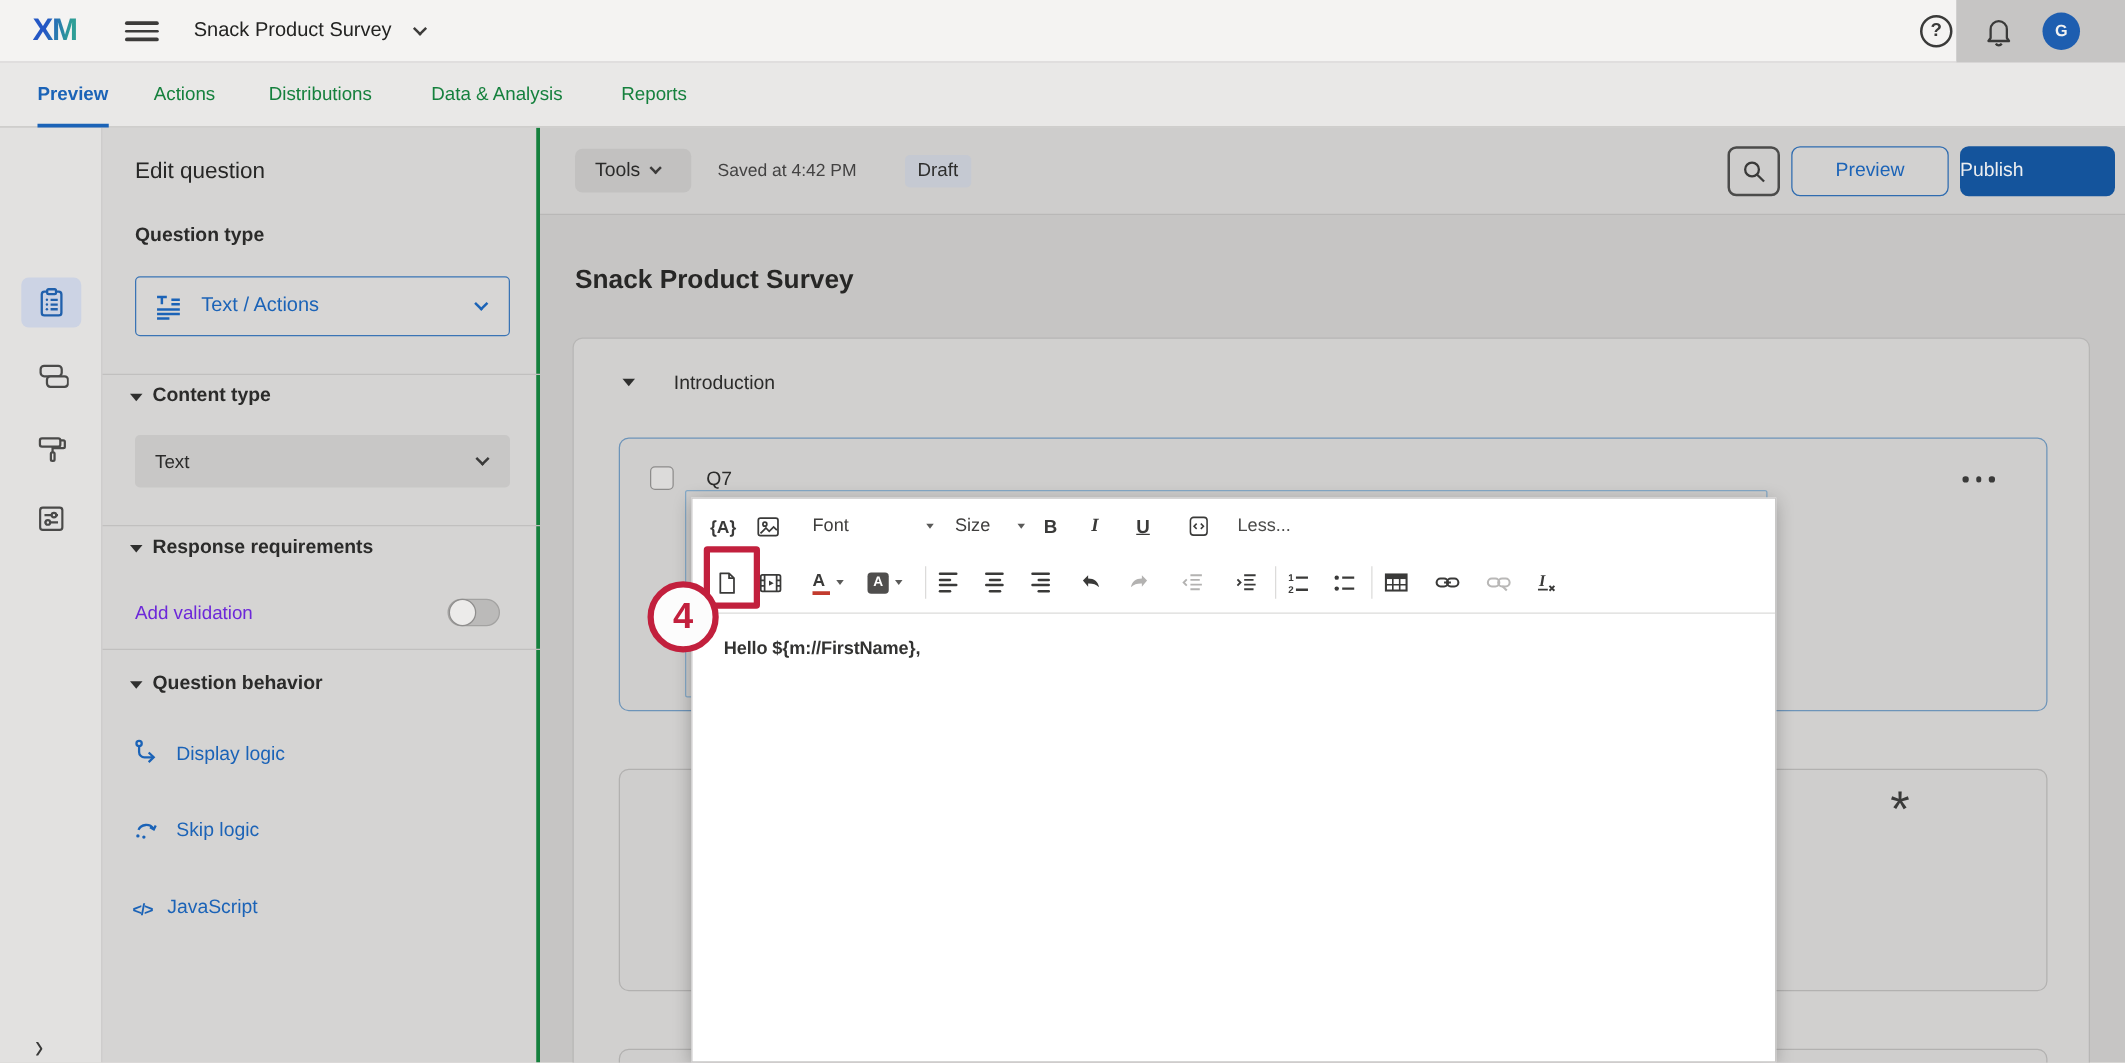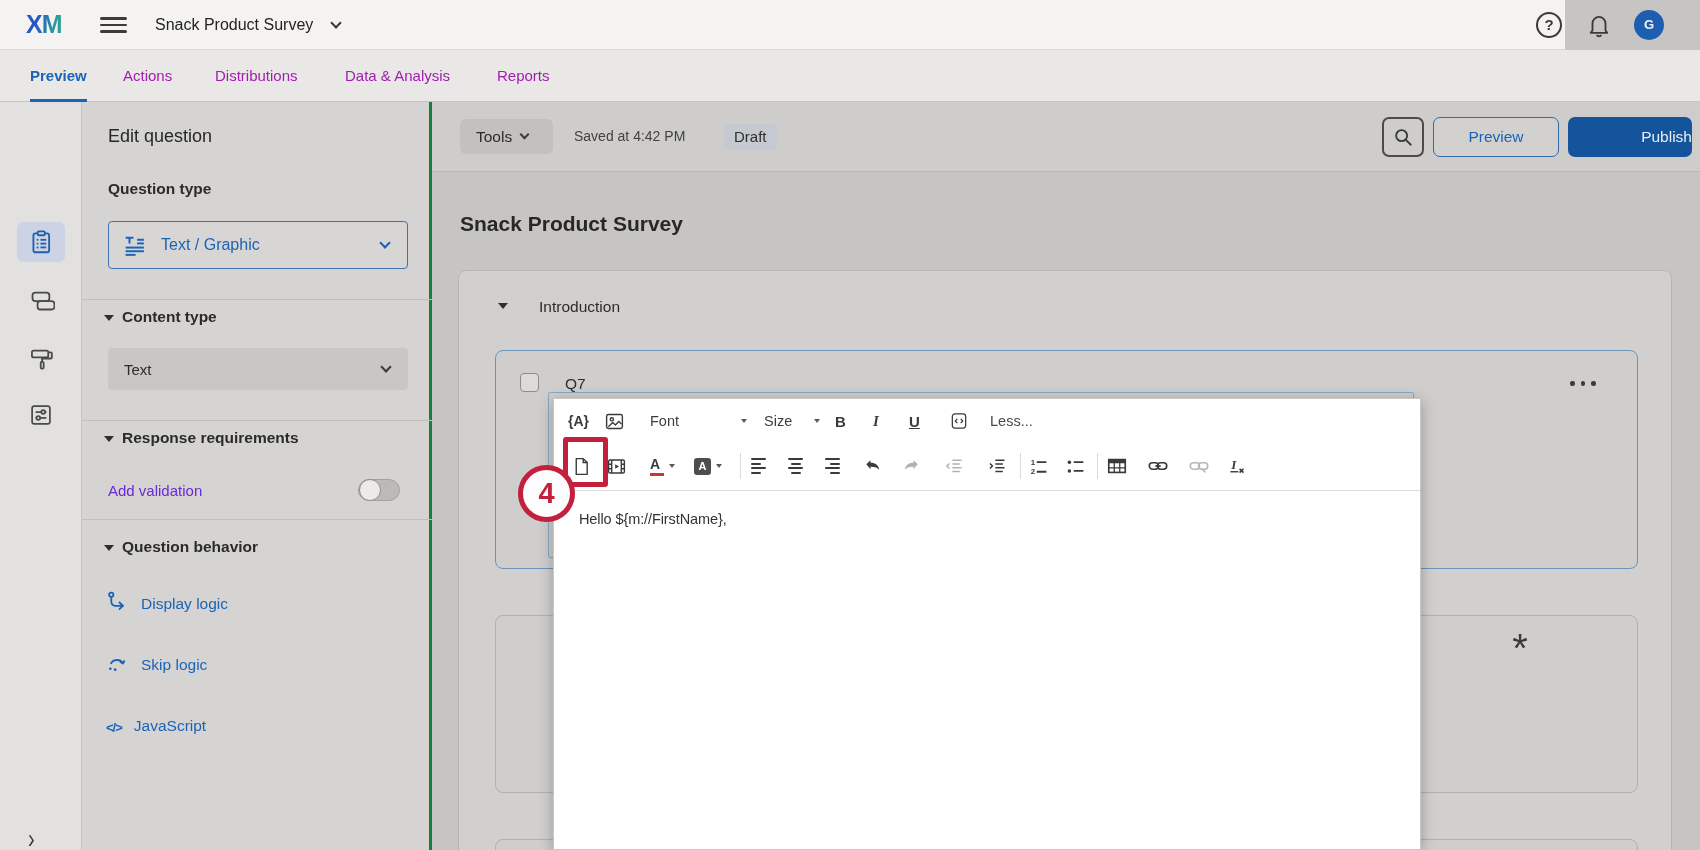--- a/index.html
+++ b/index.html
@@ -15,21 +15,21 @@
   .hamburger i { display:block; height:2.6px; background:#3c3b3a; border-radius:2px; margin-bottom:4px; }
   .doc-title { position:absolute; left:155px; top:0; line-height:50px; font-size:16px; color:#232322; }
   .chev { display:inline-block; width:8px; height:8px; border-right:2px solid #3c3b3a; border-bottom:2px solid #3c3b3a; transform:rotate(45deg); }
   .title-chev { position:absolute; left:332px; top:19px; }
   .help-btn { position:absolute; left:1536px; top:12px; width:26px; height:26px; border:2px solid #3a3a39; border-radius:50%; text-align:center; line-height:22px; font-size:15px; font-weight:700; color:#3a3a39; cursor:pointer; }
   .bell-btn { position:absolute; left:1586px; top:12px; width:26px; height:26px; cursor:pointer; }
   .avatar { position:absolute; left:1634px; top:10px; width:30px; height:30px; border-radius:50%; background:#1e5eb0; color:#f2f2f2; font-size:13px; font-weight:700; text-align:center; line-height:30px; cursor:pointer; }
 
   
   .tabs { position:absolute; left:0; top:50px; width:1700px; height:52px; background:#e9e8e7; border-bottom:1px solid #c6c5c4; z-index:9; }
-  .tab { position:absolute; top:0; height:52px; line-height:52px; font-size:15px; color:#a21caf; cursor:pointer; }
+  .tab { position:absolute; top:0; height:52px; line-height:52px; font-size:15px; color:#15803d; cursor:pointer; }
   .tab.active { color:#1b63b7; font-weight:700; }
   .tab.active::after { content:""; position:absolute; left:0; right:0; bottom:0; height:3px; background:#1b63b7; }
 
   
   .rail { position:absolute; left:0; top:102px; width:82px; height:748px; background:#e2e1e0; border-right:1px solid #c7c6c5; z-index:8; }
   .rail-item { position:absolute; left:17px; width:48px; height:40px; border-radius:6px; display:flex; align-items:center; justify-content:center; cursor:pointer; }
   .rail-item.active { background:#ccd3e4; }
   .rail-expand { position:absolute; left:28px; top:725px; font-size:20px; color:#3a3a39; cursor:pointer; transform:scaleY(1.4); }
 
   
@@ -53,21 +53,21 @@
   
   .content { position:absolute; left:432px; top:102px; width:1268px; height:748px; background:#c6c5c4;padding-left:24px; }
   .strip { position:absolute; left:0; top:0; width:1268px; height:70px; background:#cecdcc; border-bottom:1px solid rgba(0,0,0,0.10); }
   .tools-btn { position:absolute; left:28px; top:17px; width:93px; height:35px; background:#c2c1c0; border-radius:6px; cursor:pointer; display:flex; align-items:center; }
   .tools-btn .lbl { margin-left:16px; font-size:15.5px; }
   .tools-btn .chev { width:7px; height:7px; margin-left:9px; margin-top:-4px; }
   .saved { position:absolute; left:142px; top:26px; font-size:14px; color:#434242; }
   .draft { position:absolute; left:292px; top:22px; height:26px; padding:0 10px; background:#c5c9d2; border-radius:4px; line-height:26px; font-size:15px; color:#2e2e2d; }
   .search-btn { position:absolute; left:950px; top:15px; width:42px; height:40px; border:2px solid #4b4b4a; border-radius:7px; cursor:pointer; display:flex; align-items:center; justify-content:center; }
   .preview-btn { position:absolute; left:1001px; top:15px; width:126px; height:40px; border:1.5px solid #2f6cb0; border-radius:7px; background:#d2d1d0; color:#1b63b7; font-size:15.5px; text-align:center; line-height:38px; cursor:pointer; }
-  .publish-btn { position:absolute; left:1136px; top:15px; width:124px; height:40px; border-radius:7px; background:#14549c; color:#eceef0; font-size:15.5px; text-align:right; line-height:40px; cursor:pointer; }
+  .publish-btn { position:absolute; left:1136px; top:15px; width:124px; height:40px; border-radius:7px; background:#14549c; color:#eceef0; font-size:15.5px; text-align:left; line-height:40px; cursor:pointer; }
   .h1 { position:absolute; left:28px; top:110px; font-size:21px; font-weight:600; color:#272726; }
 
   .block { position:absolute; left:26px; top:168px; width:1214px; height:582px; background:#d1d0cf; border:1px solid #b7b6b5; border-radius:8px 8px 0 0; }
   .block-title { position:absolute; left:80px; top:27px; font-size:15.5px; color:#2b2b2a; }
   .card { position:absolute; left:36px; width:1143px; background:#cfcecd; border:1px solid #b2b1b0; border-radius:8px; }
   .q7card { top:79px; height:219px; border:1.5px solid #6d94b9; }
   .checkbox { position:absolute; left:24px; top:22px; width:19px; height:19px; background:#dcdbda; border:1.5px solid #8d8c8b; border-radius:4px; cursor:pointer; }
   .qlabel { position:absolute; left:69px; top:24px; font-size:15.5px; color:#2b2b2a; }
   .dots { position:absolute; left:1074px; top:30px; display:flex; gap:6px; cursor:pointer; }
   .dots i { width:4.5px; height:4.5px; border-radius:50%; background:#3a3a39; }
@@ -85,21 +85,21 @@
   .tsep { position:absolute; width:1px; height:26px; background:#dcdbda; top:54px; }
   .bold { font-weight:800; font-size:15px; }
   .ital { font-style:italic; font-weight:700; font-size:15px; font-family:"Liberation Serif",serif; }
   .undl { text-decoration:underline; font-weight:700; font-size:15px; }
   .bars { display:flex; flex-direction:column; gap:2.5px; }
   .bars i { display:block; height:2.2px; background:#3a3a39; border-radius:1px; }
   .acolor { position:relative; font-weight:800; font-size:14px; }
   .acolor u { text-decoration:none; display:block; height:3px; background:#c23b2e; margin-top:1px; }
   .abg { width:17px; height:17px; background:#4f4e4d; border-radius:3px; color:#fff; font-size:11px; font-weight:800; display:flex; align-items:center; justify-content:center; }
   .mini-caret { width:0; height:0; border-left:3.5px solid transparent; border-right:3.5px solid transparent; border-top:4.5px solid #5a5a59; margin-left:5px; }
-  .etext { position:absolute; font-size:14.5px; color:#333332; letter-spacing:-0.1px; }
+  .etext { position:absolute; font-size:14.5px; color:#333332; letter-spacing:-0.1px;font-weight:bold; }
 
   
   .red-box { position:absolute; left:563px; top:437px; width:45px; height:50px; border:5px solid #c2203d; border-radius:3px; z-index:6; }
   .red-circle { position:absolute; left:518px; top:465px; width:57px; height:57px; border-radius:50%; border:5px solid #c2203d; background:#fcfcfc; z-index:7; display:flex; align-items:center; justify-content:center; font-size:29px; font-weight:700; color:#c2203d; }
 
   svg { display:block; }
 </style>
 </head>
 <body>
 
@@ -176,21 +176,21 @@
     <div class="p-head" style="left:26px; top:78px">Question type</div>
     <div class="p-dropdown">
       <svg viewBox="0 0 24 24" width="25" height="25" style="margin-left:13px" fill="none" stroke="#1b63b7" stroke-width="1.9">
         <path d="M3.5 4.5 H11 M7.2 4.5 V10"></path>
         <path d="M14.5 6.5 H21"></path>
           <path d="M14.5 10 H21"></path>
         <path d="M3.5 14 H21"></path>
           <path d="M3.5 17.5 H21"></path>
           <path d="M3.5 21 H13"></path>
       </svg>
-      <span class="lbl">Text / Graphic</span>
+      <span class="lbl">Text / Actions</span>
       <span class="chev"></span>
     </div>
 
     <div class="p-divider" style="top:197px"></div>
     <span class="tri" style="left:22px; top:213px"></span>
     <div class="p-head" style="left:40px; top:206px">Content type</div>
     <div class="p-select">
       <span class="lbl">Text</span>
       <span class="chev" style="border-color:#3a3a39"></span>
     </div>

